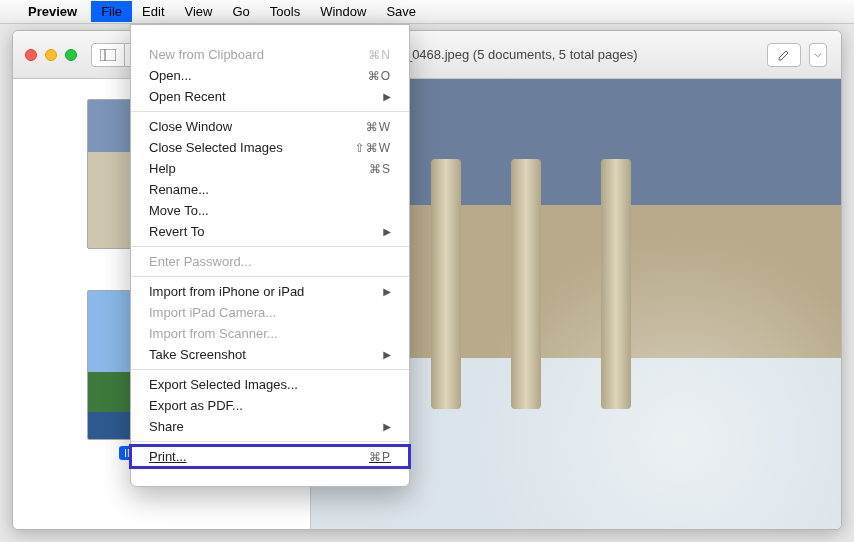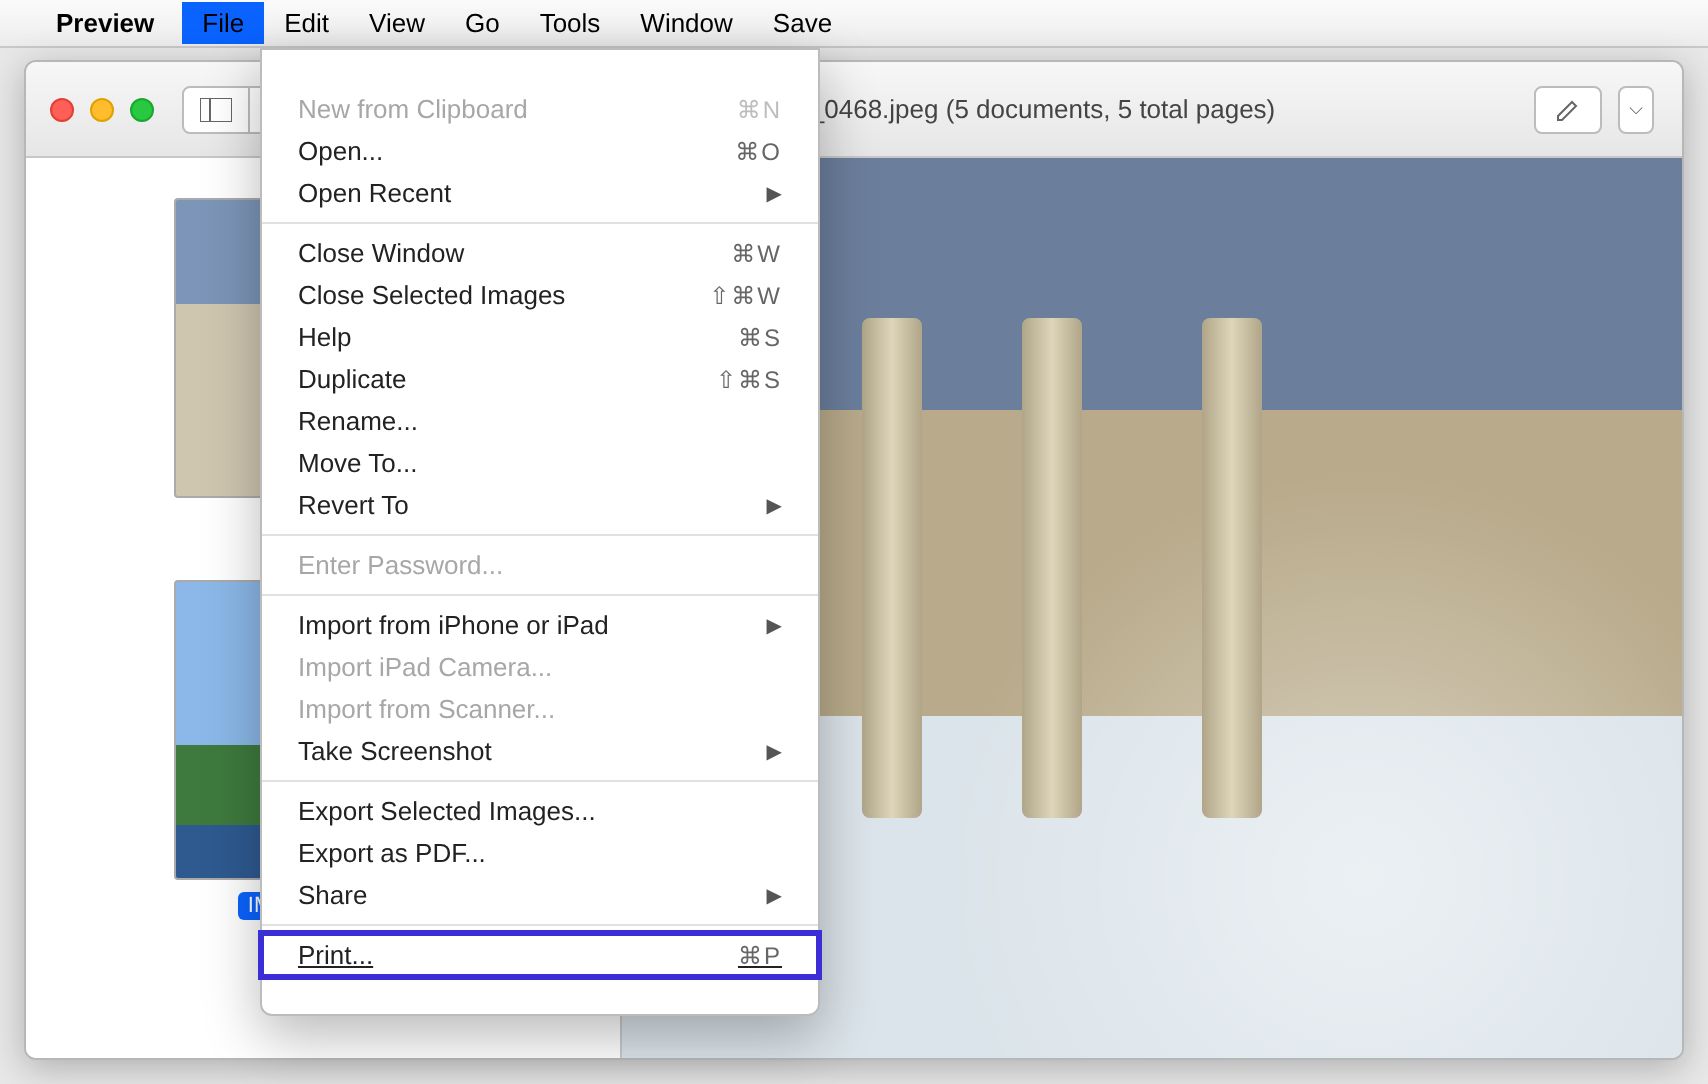--- a/index.html
+++ b/index.html
@@ -162,24 +162,20 @@
     </div>
     <div class="menu-row">
       <span>Close Selected Images</span>
       <span class="sc">⇧⌘W</span>
     </div>
     <div class="menu-row">
       <span>Help</span>
       <span class="sc">⌘S</span>
     </div>
     <div class="menu-row">
-      <span>Duplicate</span>
-      <span class="sc">⇧⌘S</span>
-    </div>
-    <div class="menu-row">
       <span>Rename...</span>
     </div>
     <div class="menu-row">
       <span>Move To...</span>
     </div>
     <div class="menu-row">
       <span>Revert To</span>
       <span class="submenu-arrow">▶</span>
     </div>
     <div class="menu-sep"></div>

